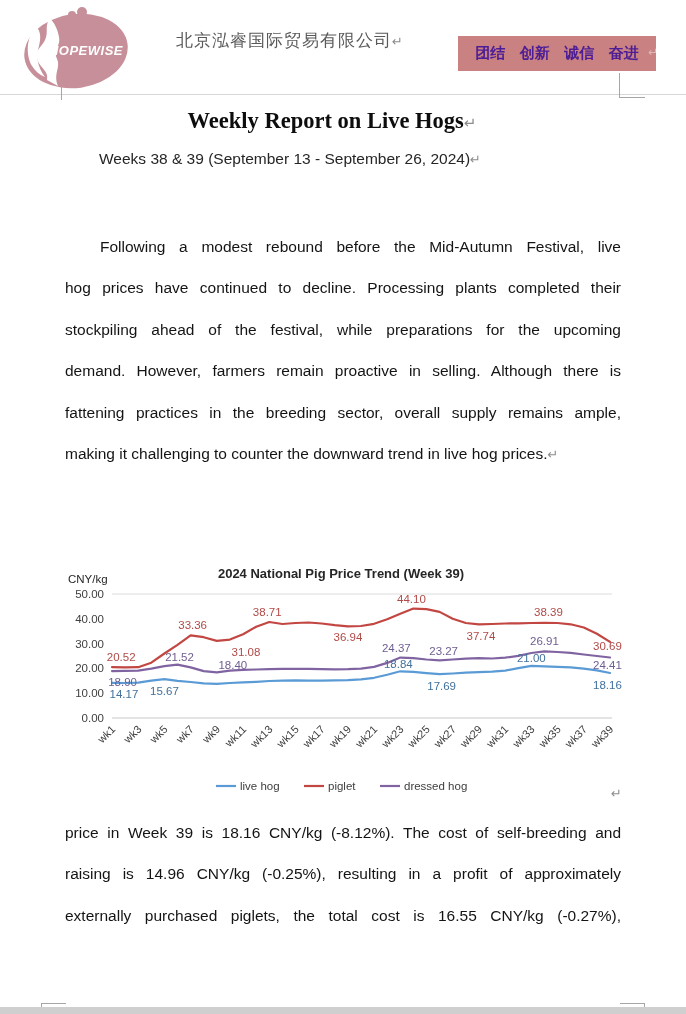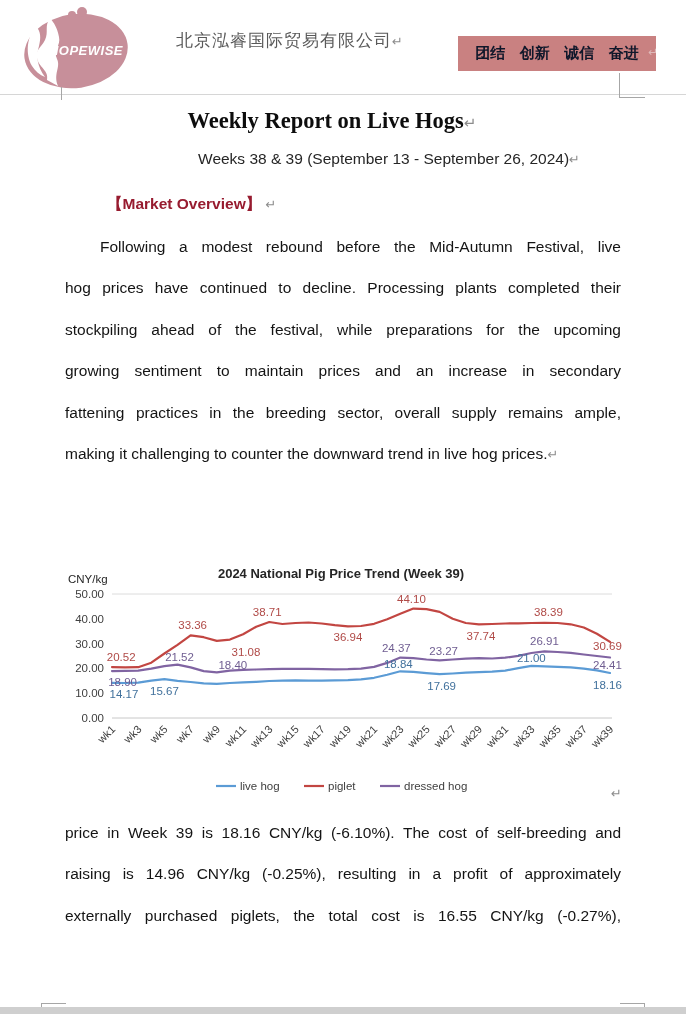--- a/index.html
+++ b/index.html
@@ -5,33 +5,33 @@
   html,body{margin:0;padding:0;background:#f3f3f3;}
   .page{position:relative;width:686px;height:1014px;background:#ffffff;overflow:hidden;
         font-family:"Liberation Sans","DejaVu Sans",sans-serif;color:#1f1f1f;}
   
   .logo{position:absolute;left:16px;top:4px;width:120px;height:90px;}
   .company{position:absolute;left:100px;top:30px;width:380px;text-align:center;}
   .company .cn{font-size:17px;color:#595959;letter-spacing:1px;line-height:22px;}
   .company .en{font-size:13.5px;color:#595959;line-height:20px;}
   .banner{position:absolute;left:458px;top:36px;width:198px;height:35px;background:#c98181;
           display:flex;align-items:center;justify-content:space-around;padding:0 10px;box-sizing:border-box;}
-  .banner span.word{color:#0f172a;font-weight:bold;font-size:15px;}
+  .banner span.word{color:#4c1d95;font-weight:bold;font-size:15px;}
   .banner .ret{position:absolute;right:-2px;top:9px;color:#dfb9b9;font-size:12px;}
   .hrule{position:absolute;left:0;top:94px;width:686px;border-top:1px solid #d6d6d6;}
   
   .crop{position:absolute;}
   .crop.tl{left:61px;top:87px;height:13px;width:0;border-left:1px solid #a6a6a6;}
   .crop.tr{left:619px;top:73px;width:25px;height:24px;border-left:1px solid #a6a6a6;border-bottom:1px solid #a6a6a6;}
   .crop.bl{left:41px;top:1003px;width:24px;height:11px;border-top:1px solid #a6a6a6;border-left:1px solid #a6a6a6;}
   .crop.br{left:620px;top:1003px;width:24px;height:11px;border-top:1px solid #a6a6a6;border-right:1px solid #a6a6a6;}
   
   .title{position:absolute;left:0;top:108px;width:664px;text-align:center;
          font-family:"Liberation Serif","DejaVu Serif",serif;font-weight:bold;font-size:22.5px;color:#0d0d0d;}
-  .subtitle{position:absolute;left:0;top:150px;width:580px;text-align:right;font-size:15.5px;color:#262626;}
+  .subtitle{position:absolute;left:0;top:150px;width:580px;text-align:center;font-size:15.5px;color:#262626;}
   .section-head{position:absolute;left:107px;top:194px;font-size:15.5px;font-weight:bold;color:#971b2f;}
   .ret{color:#8c8c8c;font-size:13px;font-weight:normal;font-family:"DejaVu Sans",sans-serif;}
   .para{position:absolute;left:65px;width:556px;font-size:15.5px;color:#141414;}
   .para .tline{height:41.4px;line-height:41.4px;text-align:justify;text-align-last:justify;white-space:nowrap;}
   .para .tline.first{padding-left:35px;}
   .para .tline.plain{text-align-last:left;}
   #chart-svg{position:absolute;left:58px;top:558px;}
   .chart-ret{position:absolute;left:611px;top:786px;}
   .bottom-strip{position:absolute;left:0;top:1007px;width:686px;height:7px;background:#cfcfcf;}
 </style>
@@ -66,27 +66,26 @@
   <div class="hrule"></div>
   <div class="crop tl"></div>
   <div class="crop tr"></div>
   <div class="crop bl"></div>
   <div class="crop br"></div>
 
   <div class="title"><span>Weekly Report on Live Hogs</span><span class="ret" style="font-size:15px">↵</span></div>
 
   <div class="subtitle"><span>Weeks 38 &amp; 39 (September 13 - September 26, 2024)</span><span class="ret">↵</span></div>
 
-  <div class="section-head"><span>【Market Overview】</span> <span class="ret">↵</span></div>
 
   <div class="para" id="para1" style="top:226px">
       <div class="tline first">Following a modest rebound before the Mid-Autumn Festival, live</div>
       <div class="tline">hog prices have continued to decline. Processing plants completed their</div>
       <div class="tline">stockpiling ahead of the festival, while preparations for the upcoming</div>
-      <div class="tline">growing sentiment to maintain prices and an increase in secondary</div>
+      <div class="tline">demand. However, farmers remain proactive in selling. Although there is</div>
       <div class="tline">fattening practices in the breeding sector, overall supply remains ample,</div>
       <div class="tline plain">making it challenging to counter the downward trend in live hog prices.<span class="ret">↵</span></div>
     </div>
 
   <svg id="chart-svg" width="580" height="244">
       <line x1="54" y1="36" x2="554" y2="36" stroke="#dcdcdc" stroke-width="1"></line>
       <line x1="54" y1="160" x2="554" y2="160" stroke="#c8c8c8" stroke-width="1"></line>
       <text x="46" y="164" text-anchor="end" font-size="11.5" fill="#404040" font-family="Liberation Sans, DejaVu Sans, sans-serif">0.00</text>
       <text x="46" y="139.2" text-anchor="end" font-size="11.5" fill="#404040" font-family="Liberation Sans, DejaVu Sans, sans-serif">10.00</text>
       <text x="46" y="114.4" text-anchor="end" font-size="11.5" fill="#404040" font-family="Liberation Sans, DejaVu Sans, sans-serif">20.00</text>
@@ -143,19 +142,19 @@
       <line x1="158" y1="228" x2="178" y2="228" stroke="#5b9bd5" stroke-width="2.2"></line>
       <text x="182" y="232" font-size="11.5" fill="#404040" font-family="Liberation Sans, DejaVu Sans, sans-serif">live hog</text>
       <line x1="246" y1="228" x2="266" y2="228" stroke="#c24642" stroke-width="2.2"></line>
       <text x="270" y="232" font-size="11.5" fill="#404040" font-family="Liberation Sans, DejaVu Sans, sans-serif">piglet</text>
       <line x1="322" y1="228" x2="342" y2="228" stroke="#8064a2" stroke-width="2.2"></line>
       <text x="346" y="232" font-size="11.5" fill="#404040" font-family="Liberation Sans, DejaVu Sans, sans-serif">dressed hog</text>
     </svg>
   <span class="ret chart-ret">↵</span>
 
   <div class="para" id="para2" style="top:812px">
-      <div class="tline">price in Week 39 is 18.16 CNY/kg (-6.10%). The cost of self-breeding and</div>
+      <div class="tline">price in Week 39 is 18.16 CNY/kg (-8.12%). The cost of self-breeding and</div>
       <div class="tline">raising is 14.96 CNY/kg (-0.25%), resulting in a profit of approximately</div>
       <div class="tline">externally purchased piglets, the total cost is 16.55 CNY/kg (-0.27%),</div>
     </div>
 
   <div class="bottom-strip"></div>
 </div>
 
 </body></html>

